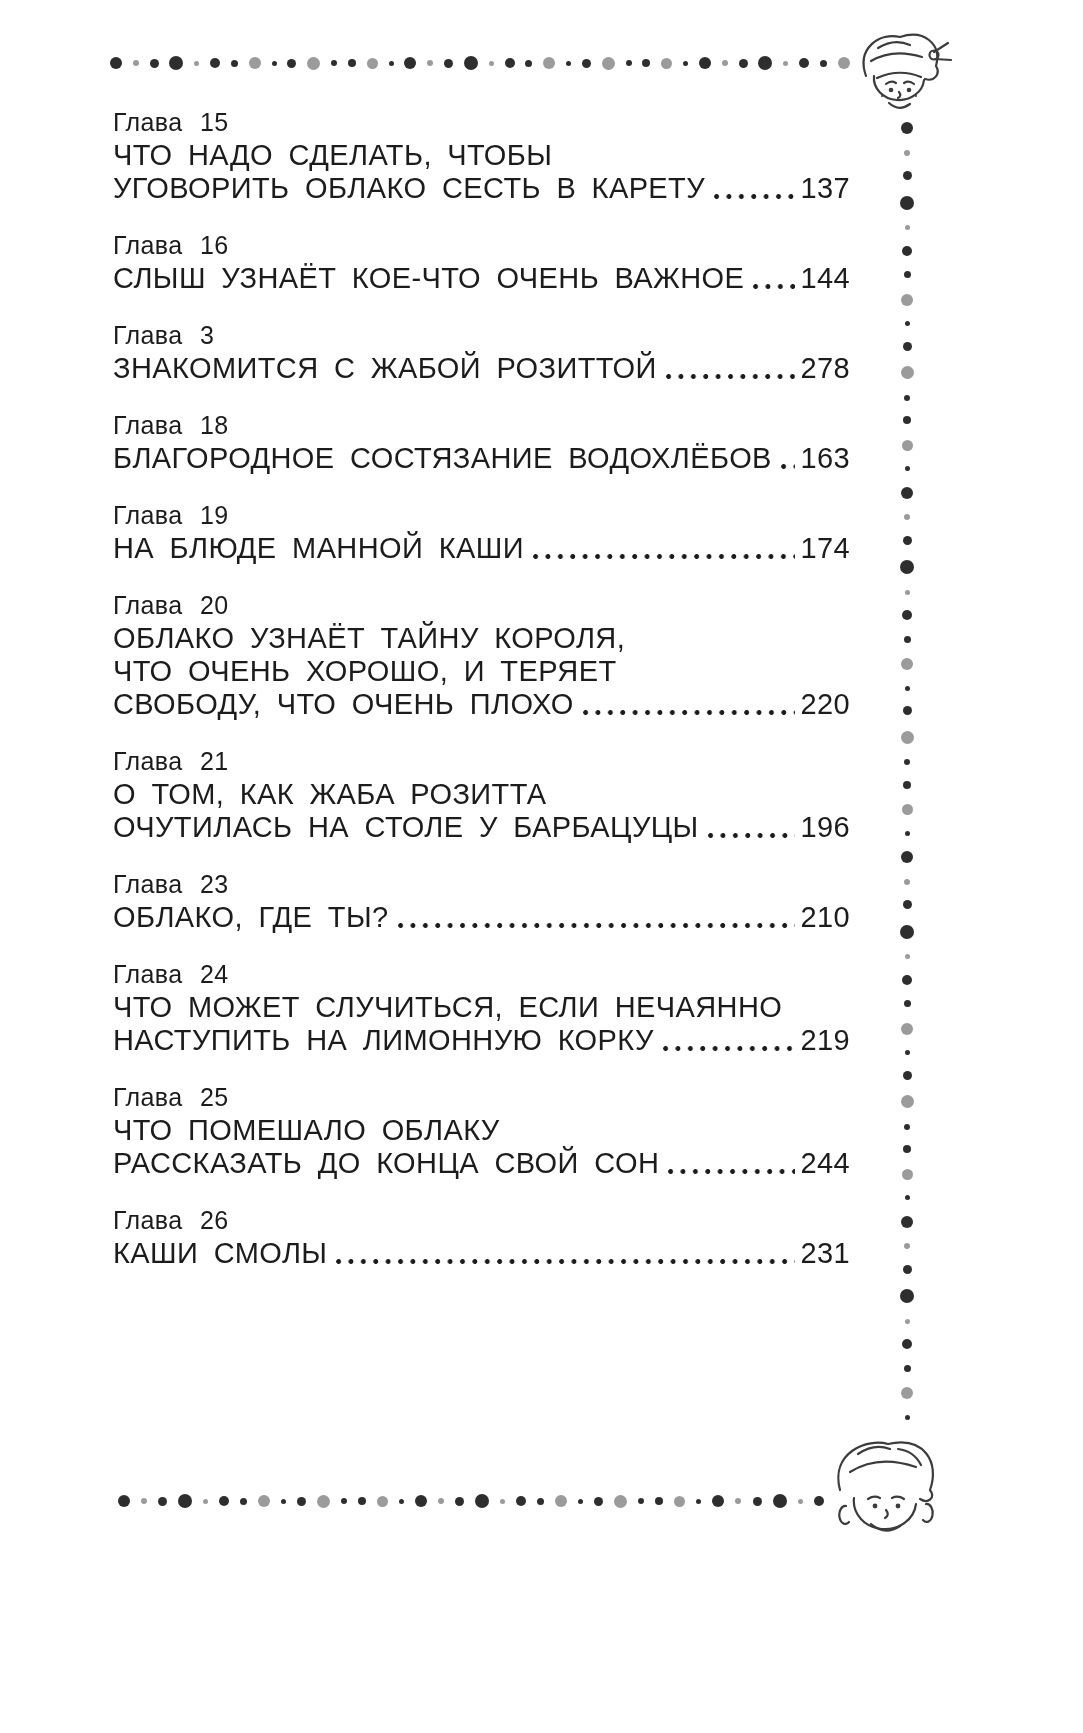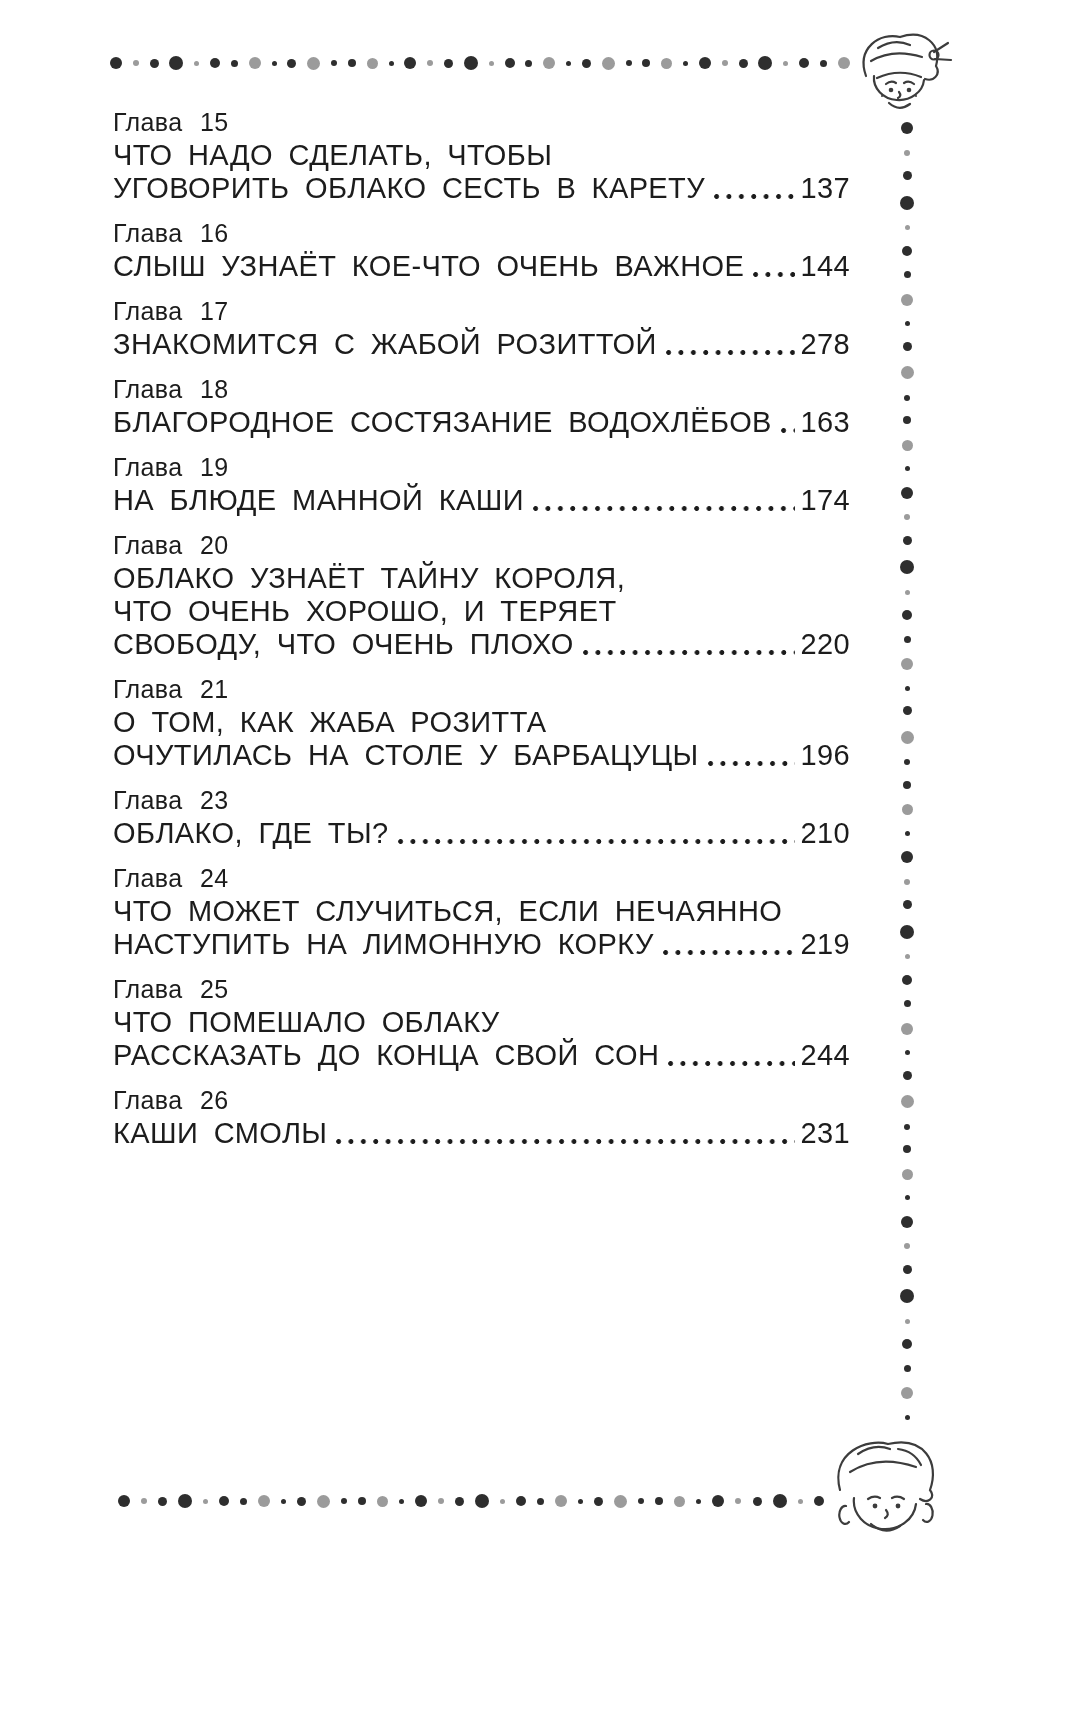--- a/index.html
+++ b/index.html
@@ -13,21 +13,21 @@
     color: #1c1c1c;
   }
 
   
   .toc {
     position: absolute;
     left: 113px;
     top: 106px;
     width: 737px;
   }
-  .entry { margin-top: 12px; }
+  .entry { margin-top: 24px; }
   .entry:first-child { margin-top: 0; }
   .chapter {
     font-size: 25px;
     line-height: 33px;
     word-spacing: 10px;
     letter-spacing: 0.4px;
   }
   .line {
     font-size: 29px;
     line-height: 33px;
@@ -164,21 +164,21 @@
       </div>
       <div class="entry">
         <div class="chapter">Глава 16</div>
         <div class="lastline">
           <span class="t">СЛЫШ УЗНАЁТ КОЕ-ЧТО ОЧЕНЬ ВАЖНОЕ</span>
           <span class="leader"></span>
           <span class="pagenum">144</span>
         </div>
       </div>
       <div class="entry">
-        <div class="chapter">Глава 17</div>
+        <div class="chapter">Глава 3</div>
         <div class="lastline">
           <span class="t">ЗНАКОМИТСЯ С ЖАБОЙ РОЗИТТОЙ</span>
           <span class="leader"></span>
           <span class="pagenum">278</span>
         </div>
       </div>
       <div class="entry">
         <div class="chapter">Глава 18</div>
         <div class="lastline">
           <span class="t">БЛАГОРОДНОЕ СОСТЯЗАНИЕ ВОДОХЛЁБОВ</span>

